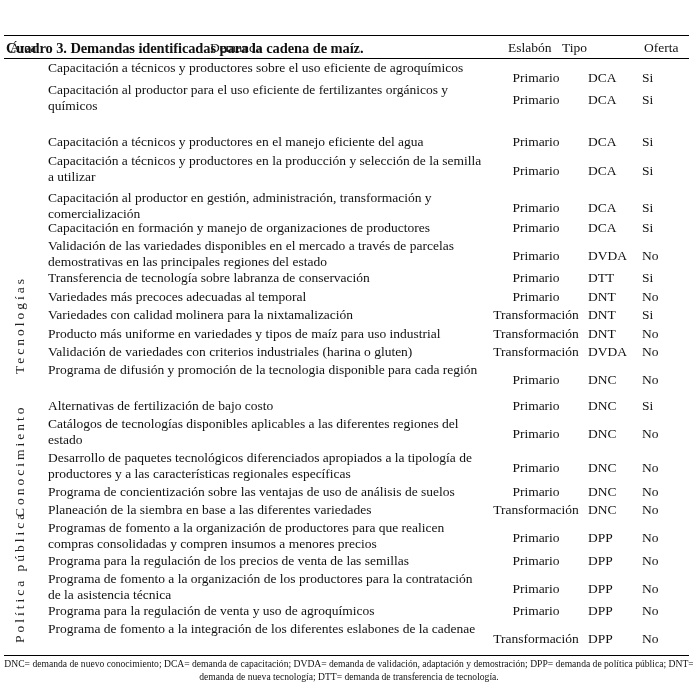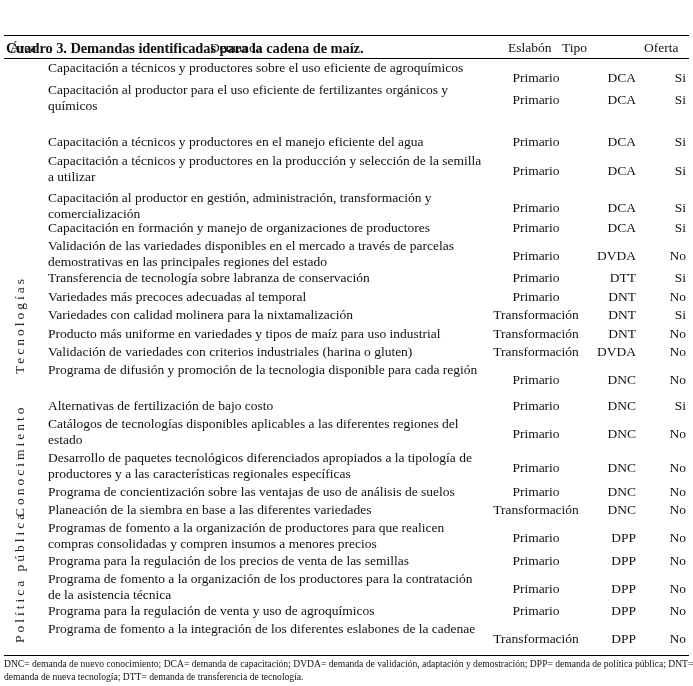--- a/index.html
+++ b/index.html
@@ -18,31 +18,31 @@
   .hdr { position: absolute; top: 40px; font-size: 13.5px; }
   .hdr-area { left: 10px; }
   .hdr-dem { left: 210px; }
   .hdr-esl { left: 508px; }
   .hdr-tipo { left: 562px; }
   .hdr-oferta { left: 644px; }
 
   .row { position: absolute; left: 0; width: 693px; font-size: 13.5px; line-height: 16px; }
   .row .dem { position: absolute; left: 48px; width: 440px; top: 0; }
   .row .esl { position: absolute; left: 486px; width: 100px; text-align: center; }
-  .row .tipo { position: absolute; left: 588px; width: 48px; text-align: right; }
-  .row .oferta { position: absolute; left: 642px; width: 44px; text-align: right; }
+  .row .tipo { position: absolute; left: 588px; width: 48px; text-align: left; }
+  .row .oferta { position: absolute; left: 642px; width: 44px; text-align: left; }
 
   .area-label {
     position: absolute; font-size: 13.5px; letter-spacing: 3px;
     transform: rotate(-90deg); transform-origin: left top; white-space: nowrap;
     color: #222;
   }
   .footnote {
     position: absolute; left: 4px; top: 657px; width: 690px;
-    font-size: 9.6px; line-height: 13px;
+    font-size: 9.6px; line-height: 13px; text-align: center;
   }
 </style>
 </head>
 <body>
 
 <div class="title">Cuadro 3. Demandas identificadas para la cadena de maíz.</div>
 <div class="rule rule-top"></div>
 <div class="hdr hdr-area">Área</div>
 <div class="hdr hdr-dem">Demanda</div>
 <div class="hdr hdr-esl">Eslabón</div>

